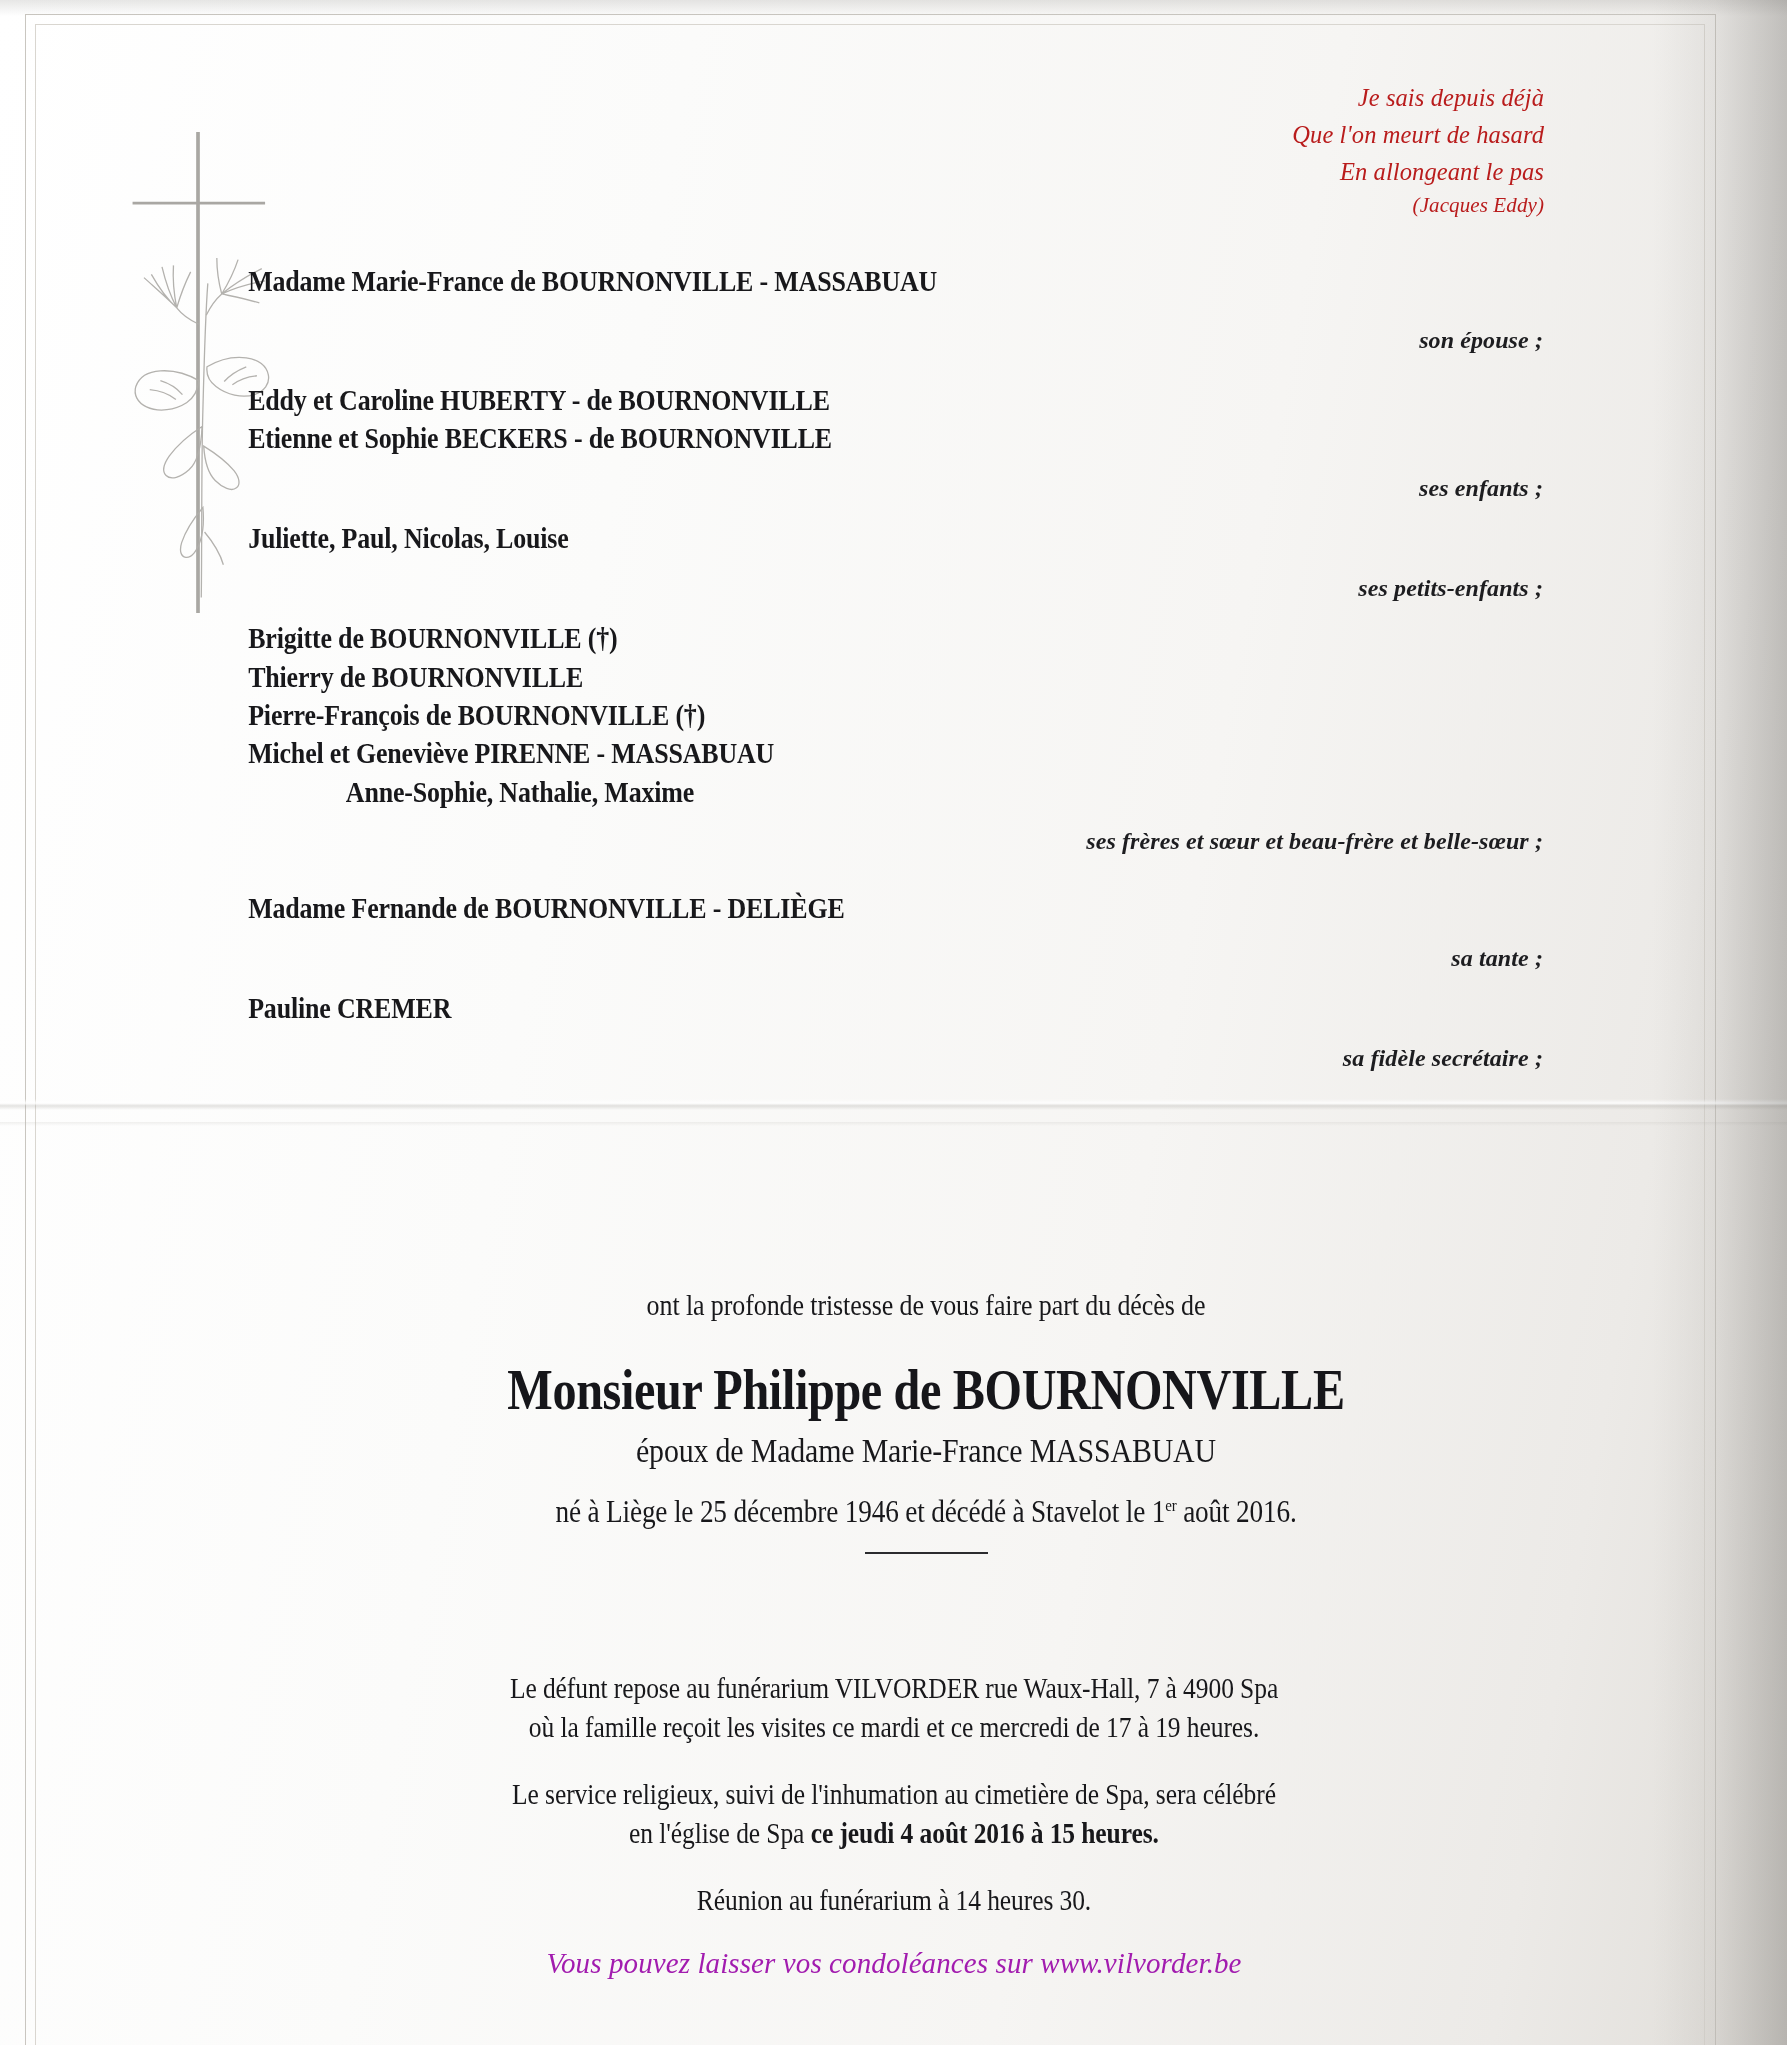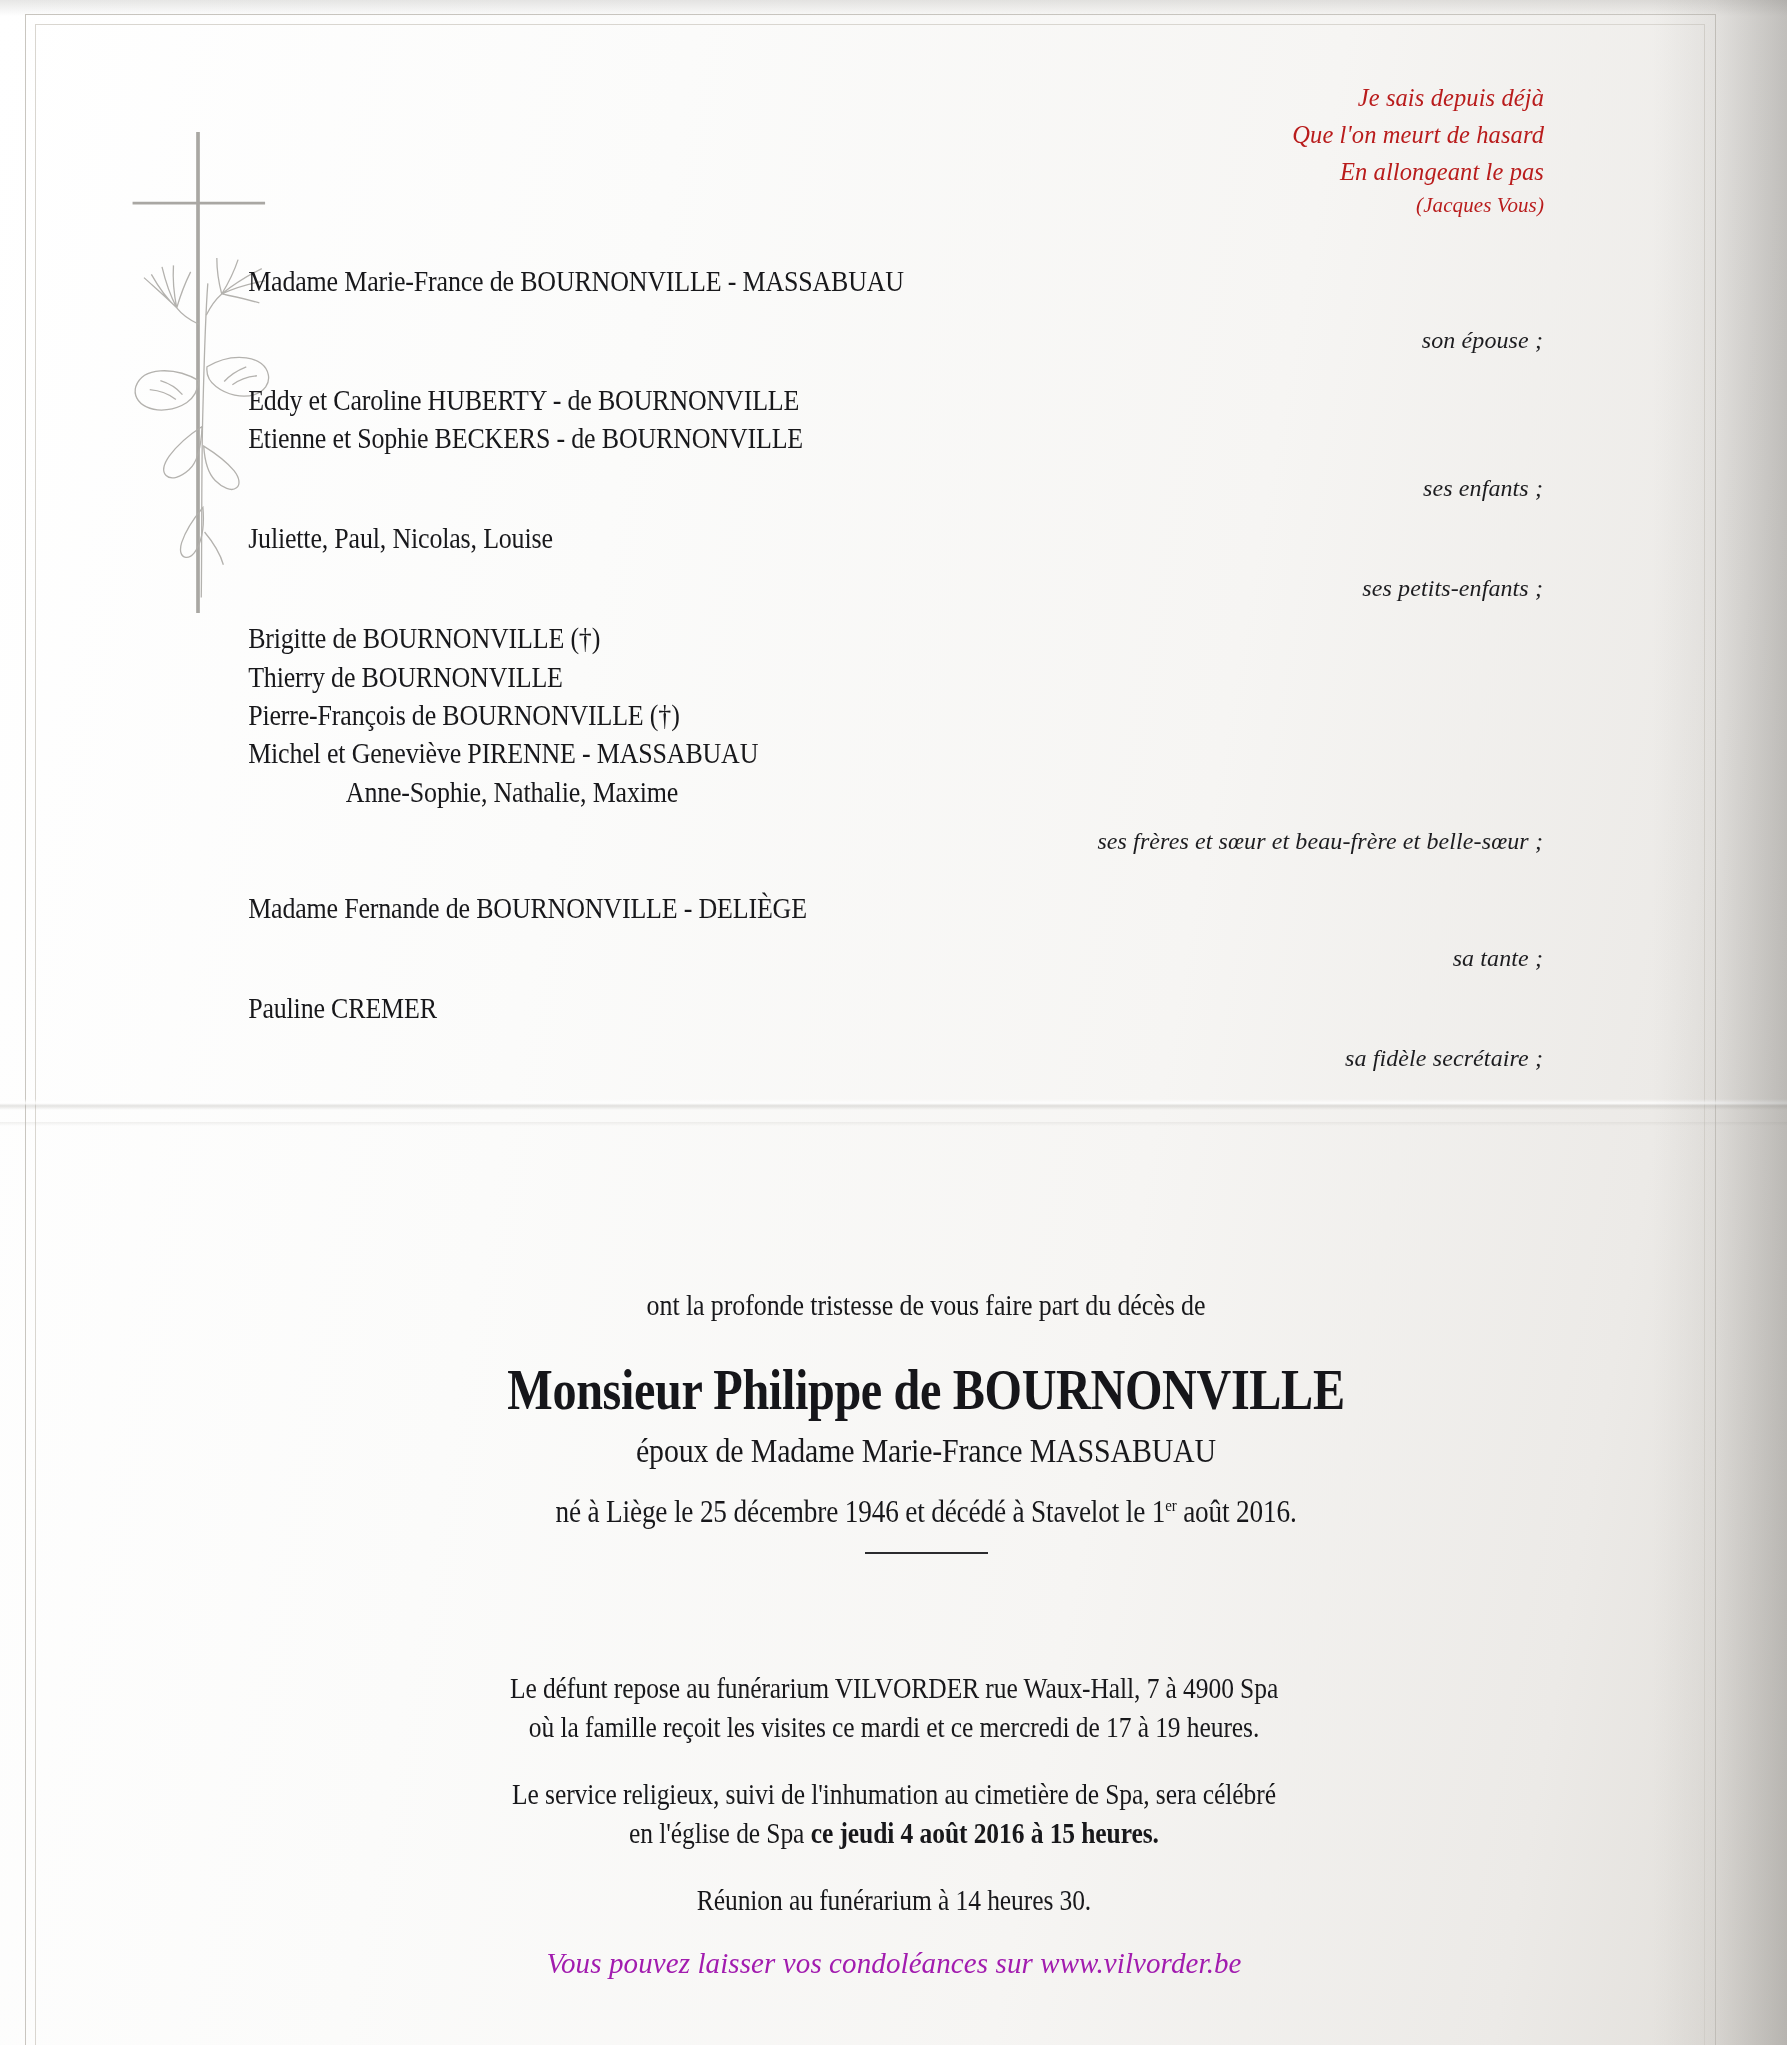--- a/index.html
+++ b/index.html
@@ -67,21 +67,21 @@
     letter-spacing:0.1px;
   }
   .poem .attrib{font-size:21px;}
 
   
   .ornament{position:absolute; left:121px; top:123px; width:172px; height:499px;}
   .ornament svg{width:100%; height:100%; display:block;}
 
   
   .families{position:absolute; left:0; top:262px; width:100%;}
-  .fam-row{position:relative;}
+  .fam-row{position:relative;font-weight:bold;}
   .names{
     margin:0;
     padding-left:282px;
     font-family:"Liberation Serif", serif;
     font-size:29.5px;
     line-height:1.30;
     color:#18181b;
     letter-spacing:-0.2px;
     transform:scaleX(0.88);
     transform-origin:left center;
@@ -177,21 +177,21 @@
   <div class="paper-tone"></div>
   <div class="card-frame"></div>
   <div class="card-frame-inner"></div>
 
   <div class="content">
 
     <div class="poem">
       <div>Je sais depuis déjà</div>
       <div>Que l'on meurt de hasard</div>
       <div>En allongeant le pas</div>
-      <div class="attrib">(Jacques Vous)</div>
+      <div class="attrib">(Jacques Eddy)</div>
     </div>
 
     <div class="ornament">
       <svg viewBox="0 0 420 1220" xmlns="http://www.w3.org/2000/svg" aria-hidden="true">
         <g stroke="#a9a7a3" fill="none">
           <line x1="188" y1="22" x2="188" y2="1198" stroke-width="9"></line>
           <line x1="28" y1="196" x2="352" y2="196" stroke-width="7"></line>
         </g>
         <g stroke="#b0aeaa" fill="none" stroke-width="3.2" opacity="0.95">
 

